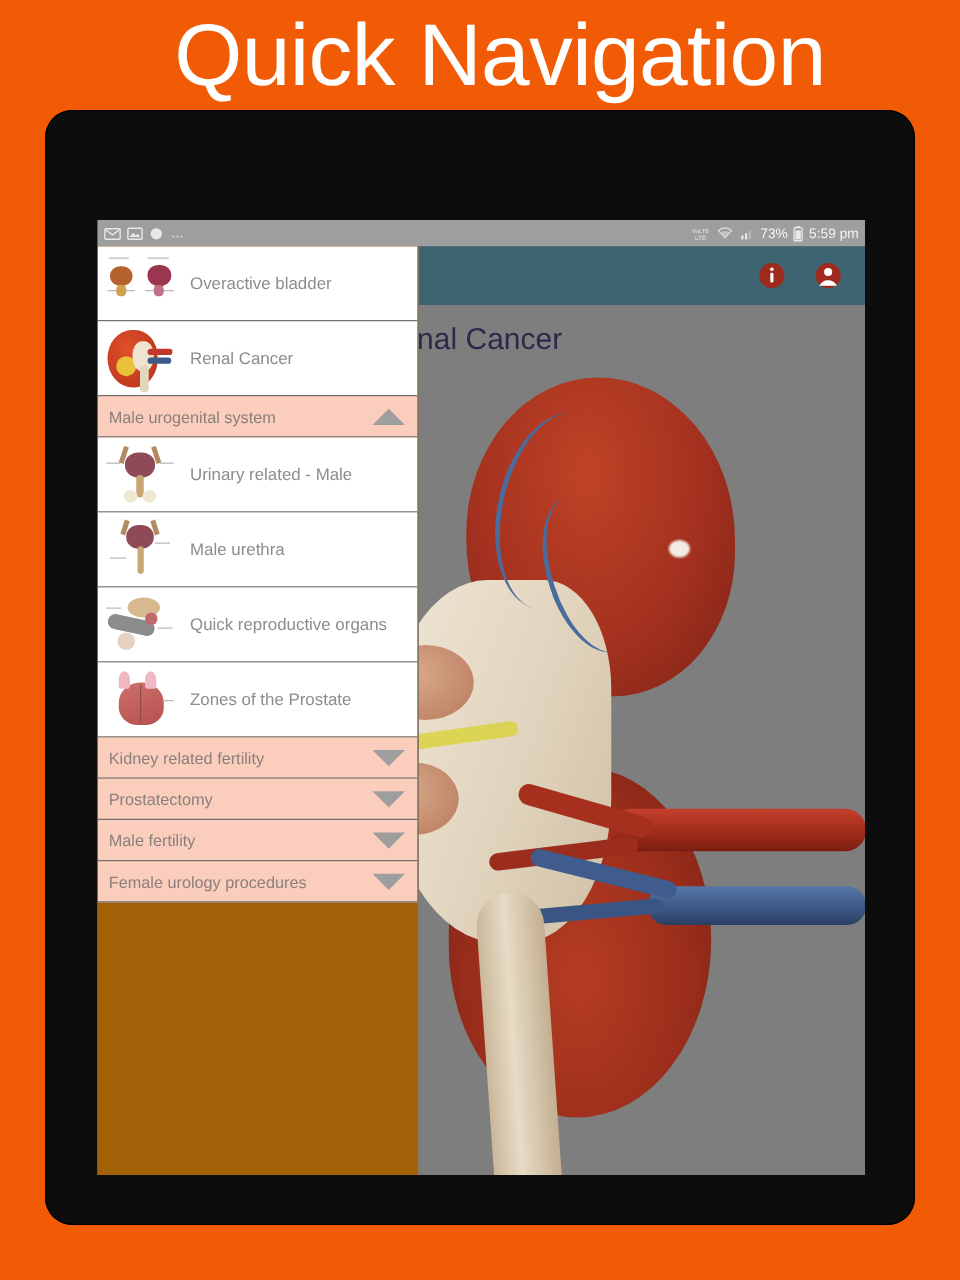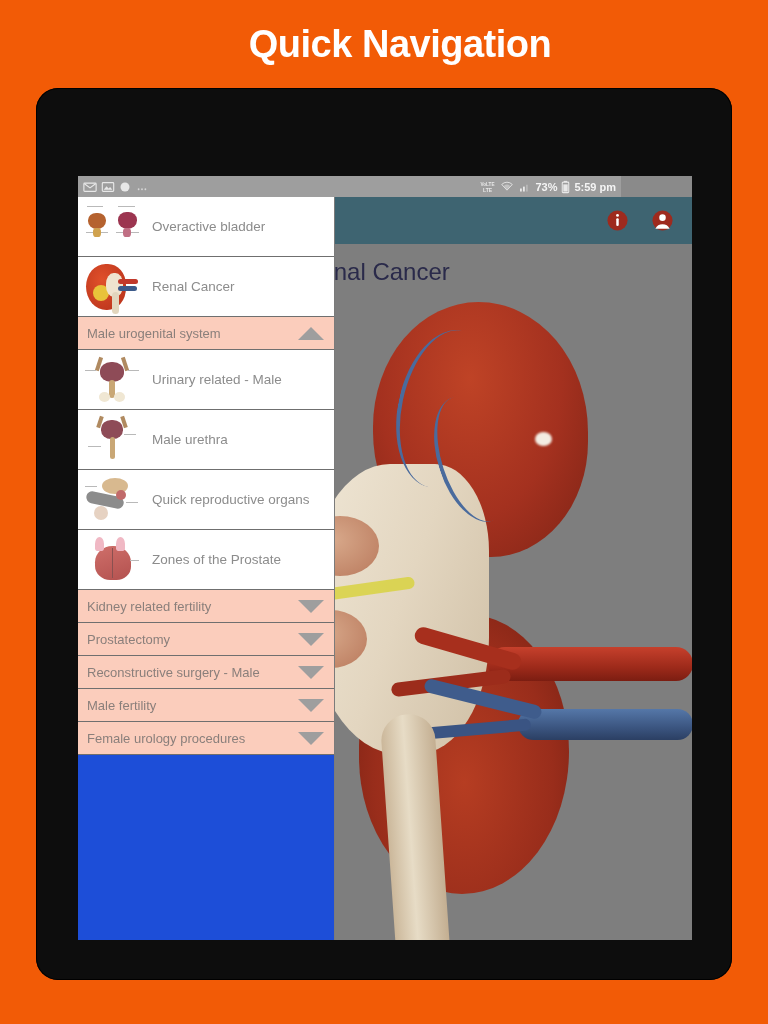--- a/index.html
+++ b/index.html
@@ -9,21 +9,21 @@
     font-family:"Liberation Sans", sans-serif;
     position:relative;
   }
 
   
   #promo-banner{
     position:absolute; left:0; top:0; width:768px; height:88px;
     display:flex; align-items:center; justify-content:center;
   }
   #promo-title{
-    color:#FFFFFF; font-size:38px; font-weight:700; letter-spacing:-0.5px;
+    color:#FFFFFF; font-size:70px; font-weight:400; letter-spacing:-0.5px;
     line-height:1;
     margin-left:32px;
   }
 
   
   #tablet-frame{
     position:absolute; left:36px; top:88px; width:696px; height:892px;
     background:#0d0d0d; border-radius:22px;
     box-shadow:0 0 0 1px #000 inset;
   }
@@ -39,23 +39,23 @@
   }
 
   
   #device-screen{
     position:absolute; left:78px; top:176px; width:614px; height:764px;
     background:#8a8a8a; overflow:hidden;
   }
 
   
   #status-bar{
-    position:absolute; left:0; top:0; width:543px; height:21px;
+    position:absolute; left:0; top:0; width:614px; height:21px;
     background:#9e9e9e; display:flex; align-items:center;
-    padding:0 5px; color:#efefef;font-weight:bold;
+    padding:0 5px; color:#efefef;
   }
   #status-left{ display:flex; align-items:center; gap:4px; }
   #status-right{
     margin-left:auto; display:flex; align-items:center; gap:4px;
     font-size:11px; color:#f4f4f4;
   }
   .sb-ic{ display:block; opacity:.92; }
   .sb-txt{ font-size:11px; letter-spacing:0; }
 
   
@@ -133,21 +133,21 @@
   #cv1{ left:125px; top:45px; width:95px; height:160px; transform:rotate(12deg); }
   #cv2{ left:165px; top:110px; width:70px; height:130px; transform:rotate(-18deg); }
   #k-highlight{
     position:absolute; left:262px; top:148px; width:17px; height:14px;
     background:#f3ece2; border-radius:50%; filter:blur(1px);
   }
 
   
   #nav-drawer{
     position:absolute; left:0; top:21px; width:257px; height:743px;
-    background:#1d4ed8; overflow:hidden;
+    background:#a16207; overflow:hidden;
     border-right:1px solid #7b7b7b;
   }
   .nav-item{
     height:60px; background:#ffffff; display:flex; align-items:center;
     border-bottom:1px solid #6f6f6f; padding-left:4px;
   }
   .nav-thumb{
     width:62px; height:56px; flex:none; margin-right:8px;
     background:#fff; position:relative; overflow:hidden;
   }
@@ -342,24 +342,20 @@
       </div>
       <div class="nav-section">
         <div class="nav-section-label">Kidney related fertility</div>
         <div class="chev chev-down"></div>
       </div>
       <div class="nav-section">
         <div class="nav-section-label">Prostatectomy</div>
         <div class="chev chev-down"></div>
       </div>
       <div class="nav-section">
-        <div class="nav-section-label">Reconstructive surgery - Male</div>
-        <div class="chev chev-down"></div>
-      </div>
-      <div class="nav-section">
         <div class="nav-section-label">Male fertility</div>
         <div class="chev chev-down"></div>
       </div>
       <div class="nav-section">
         <div class="nav-section-label">Female urology procedures</div>
         <div class="chev chev-down"></div>
       </div>
     </div>
 
 </div>

